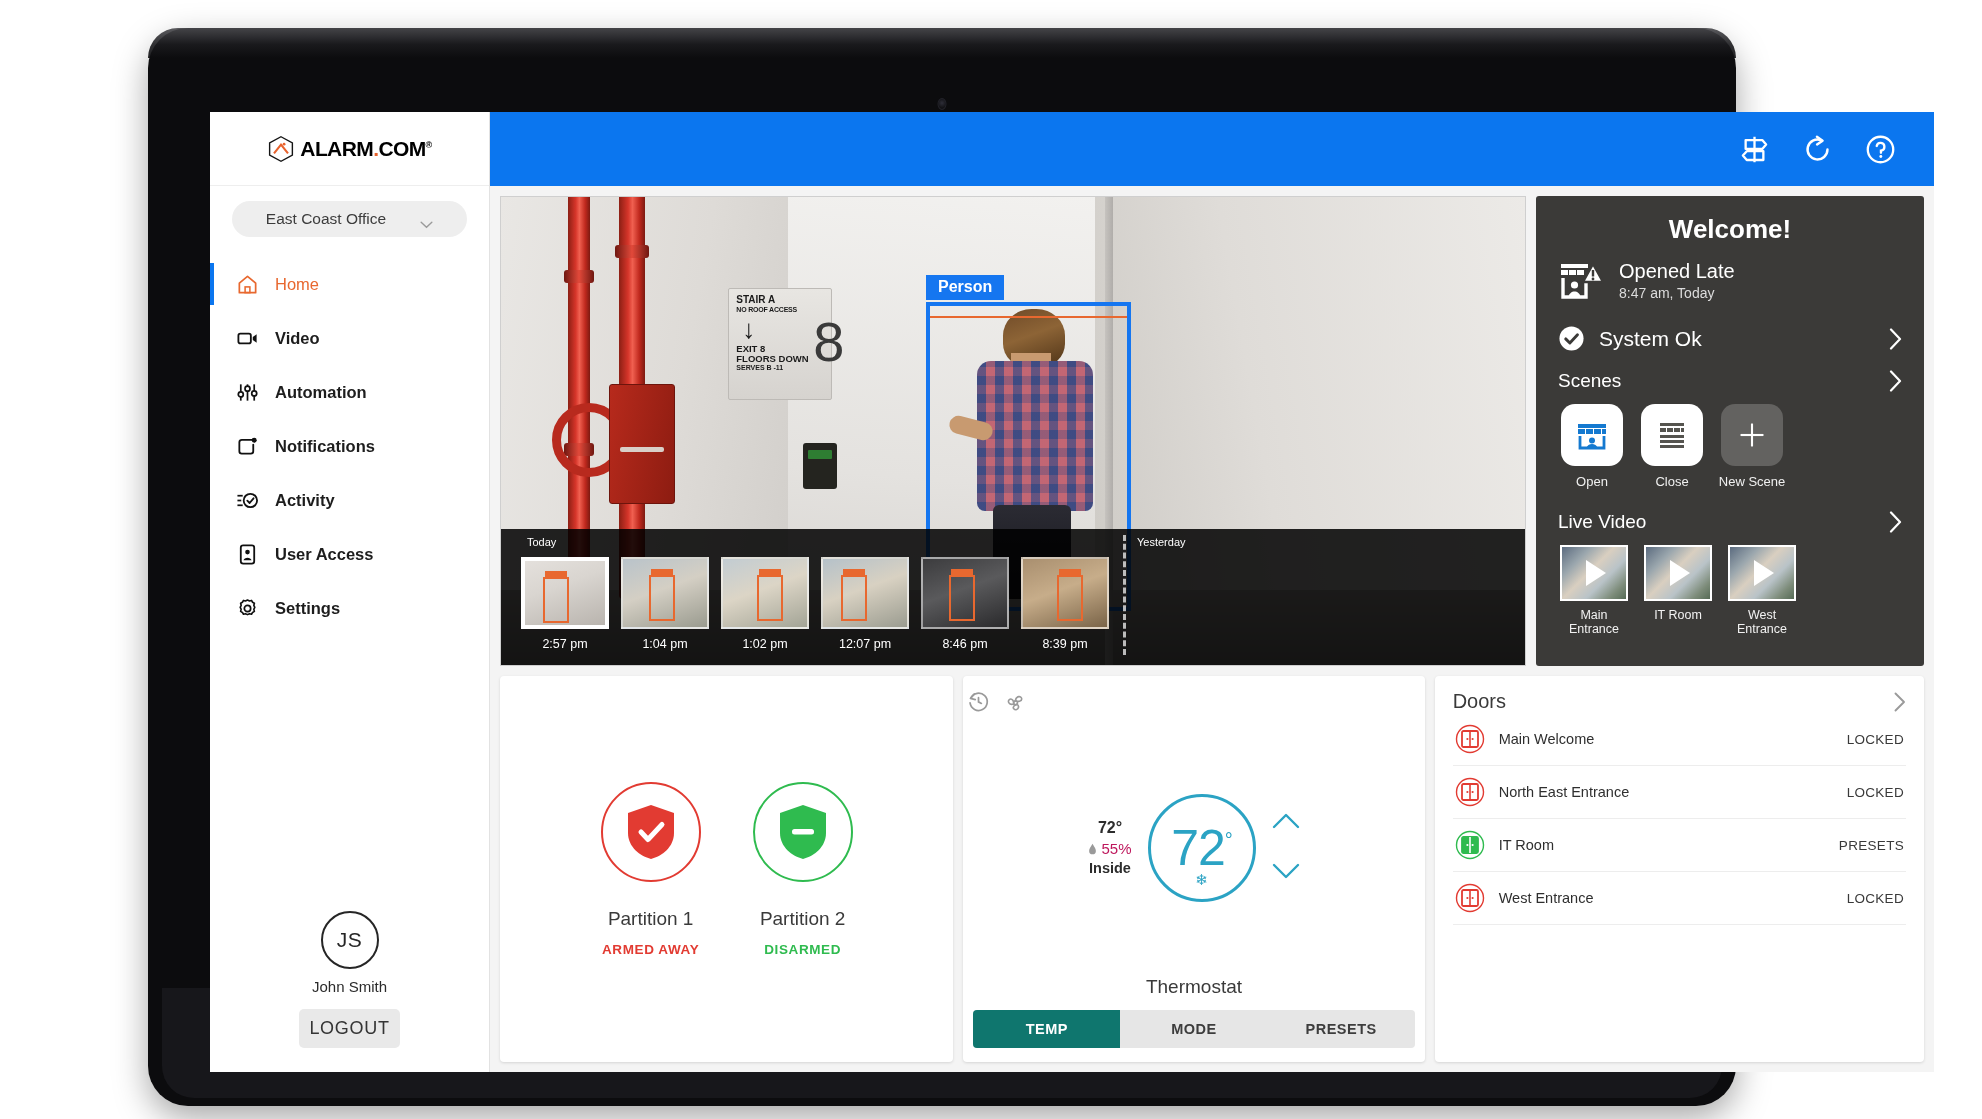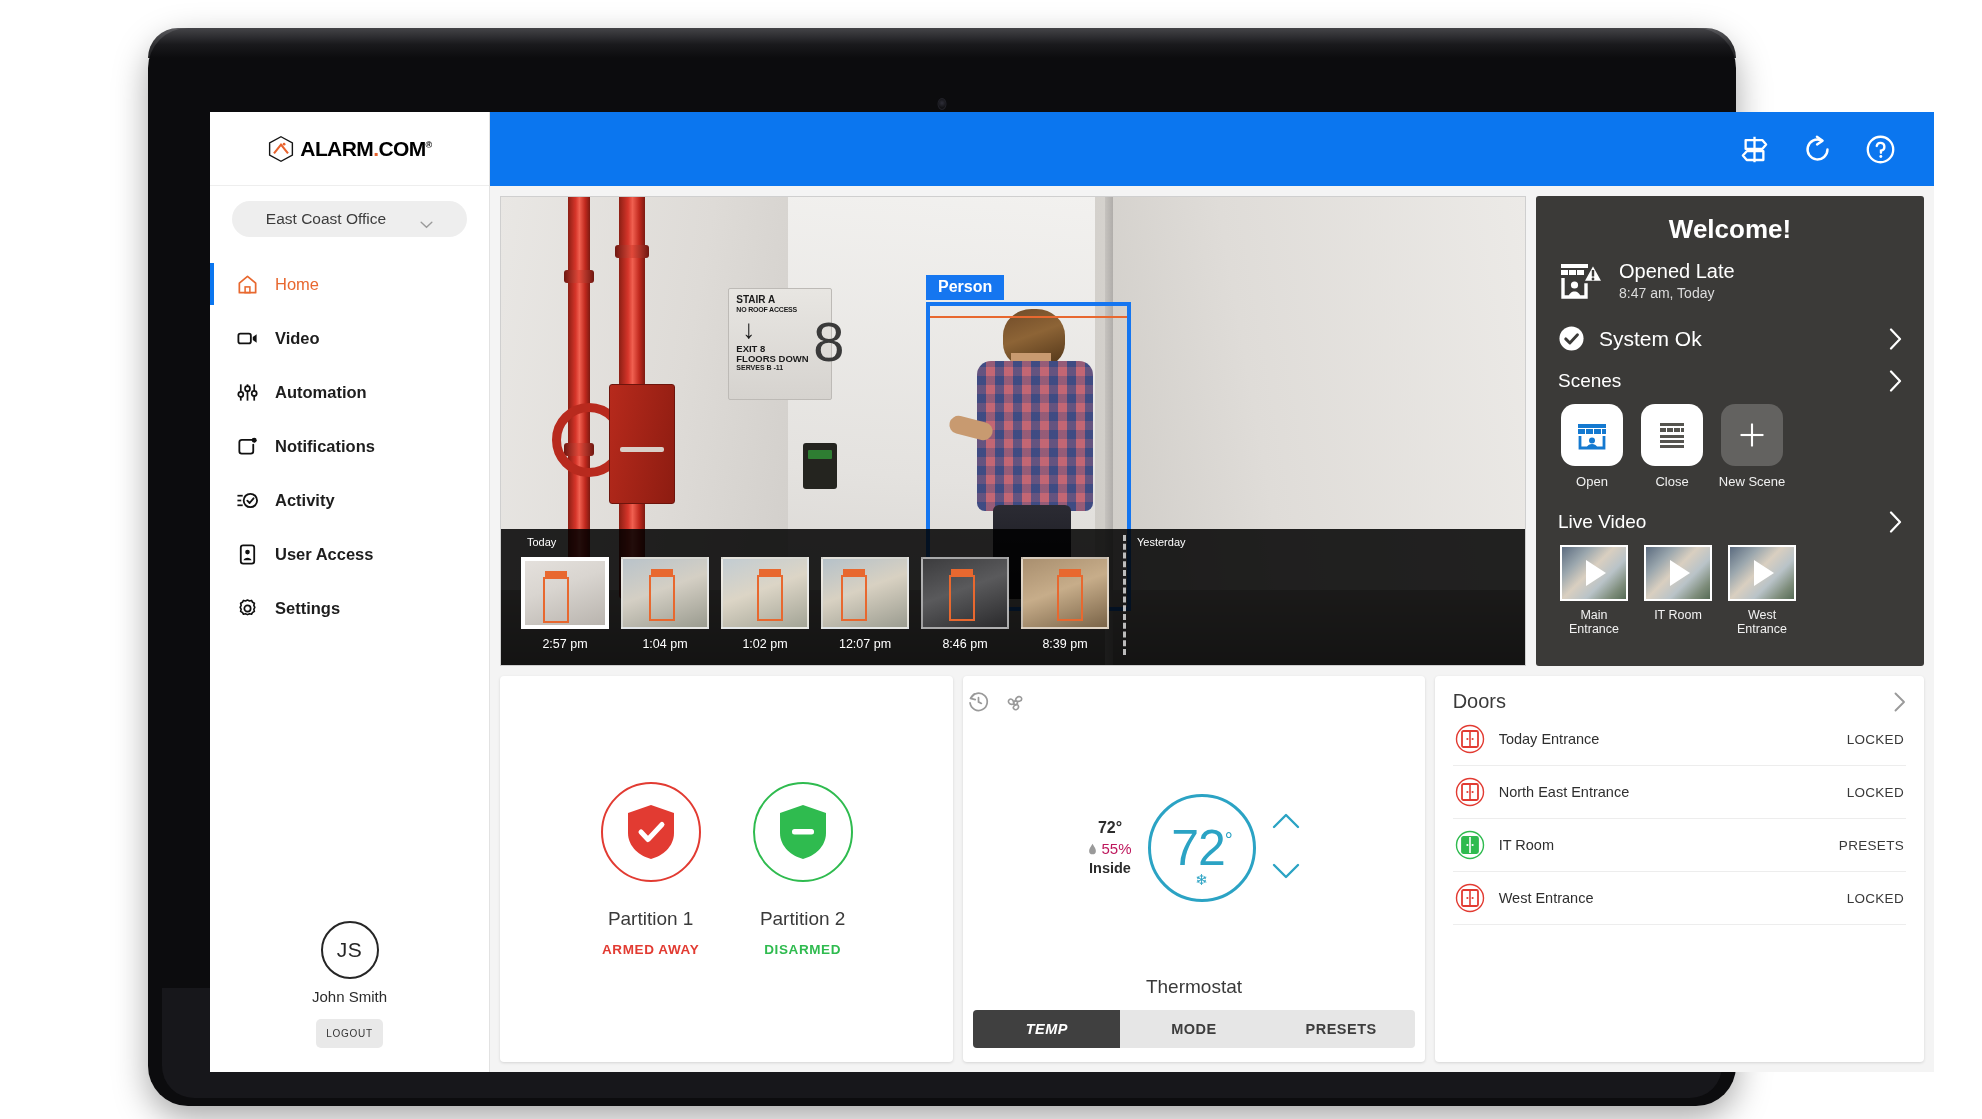--- a/index.html
+++ b/index.html
@@ -103,21 +103,21 @@
   .avatar {
     width: 58px; height: 58px; border-radius: 50%;
     border: 2px solid #262626;
     display: flex; align-items: center; justify-content: center;
     font-size: 21px; color: #262626; letter-spacing: .5px;
   }
   .profile-name { font-size: 15px; color: #2b2b2b; }
   .logout-btn {
     margin-top: 5px;
     background: #e9e9e9; border: none; border-radius: 5px;
-    padding: 9px 10px; font-size: 10px; letter-spacing: .7px;
+    padding: 9px 10px; font-size: 18px; letter-spacing: .7px;
     color: #353535; cursor: pointer;
     font-family: "Liberation Sans", sans-serif;
   }
 
   
   .main { flex: 1; display: flex; flex-direction: column; min-width: 0; }
 
   .topbar {
     height: 74px; background: #0b76ef;
     display: flex; align-items: center; justify-content: flex-end;
@@ -353,21 +353,21 @@
   .steppers svg { width: 28px; height: 18px; cursor: pointer; }
   .thermo-name { text-align:center; font-size: 19px; color:#3a3a3a; margin: 2px 0 12px 0; }
   .seg {
     display:flex; background:#e6e6e6; border-radius: 4px; overflow:hidden;
     margin: 0 6px;
   }
   .seg-btn {
     flex: 1; text-align:center; padding: 11px 0; font-size: 14.5px;
     letter-spacing: .5px; color:#3d3d3d; cursor:pointer; font-weight: 600;
   }
-  .seg-btn.active { background:#404040; color:#fff;font-style:italic; }
+  .seg-btn.active { background:#0f766e; color:#fff; }
 
   .card-doors { flex: 1.0; padding: 14px 18px 6px 18px; display:flex; flex-direction:column; }
   .doors-head { display:flex; align-items:center; justify-content: space-between; cursor:pointer; }
   .doors-title { font-size: 20px; color: #3a3a3a; }
   .chev-r-dark { width: 12px; height: 20px; }
   .door-row {
     display:flex; align-items:center; gap: 14px;
     padding: 11px 2px; border-bottom: 1px solid #ededed; cursor: pointer;
   }
   .door-icon { width: 30px; height: 30px; flex:none; }
@@ -832,21 +832,21 @@
               </div>
               <div id="doors-list">
                   <div class="door-row">
                     <span class="door-icon"><svg viewBox="0 0 30 30" width="30" height="30">
                         <circle cx="15" cy="15" r="13.5" fill="none" stroke="#e23b32" stroke-width="1.4"></circle>
                         <rect x="7" y="7" width="16" height="16" rx="1.5" fill="none" stroke="#e23b32" stroke-width="1.8"></rect>
                         <line x1="15" y1="7" x2="15" y2="23" stroke="#e23b32" stroke-width="1.6"></line>
                         <circle cx="12.4" cy="15" r="1.1" fill="#e23b32"></circle>
                         <circle cx="17.6" cy="15" r="1.1" fill="#e23b32"></circle>
                       </svg></span>
-                    <span class="door-name">Today Entrance</span>
+                    <span class="door-name">Main Welcome</span>
                     <span class="door-state">LOCKED</span>
                   </div>
                   <div class="door-row">
                     <span class="door-icon"><svg viewBox="0 0 30 30" width="30" height="30">
                         <circle cx="15" cy="15" r="13.5" fill="none" stroke="#e23b32" stroke-width="1.4"></circle>
                         <rect x="7" y="7" width="16" height="16" rx="1.5" fill="none" stroke="#e23b32" stroke-width="1.8"></rect>
                         <line x1="15" y1="7" x2="15" y2="23" stroke="#e23b32" stroke-width="1.6"></line>
                         <circle cx="12.4" cy="15" r="1.1" fill="#e23b32"></circle>
                         <circle cx="17.6" cy="15" r="1.1" fill="#e23b32"></circle>
                       </svg></span>

